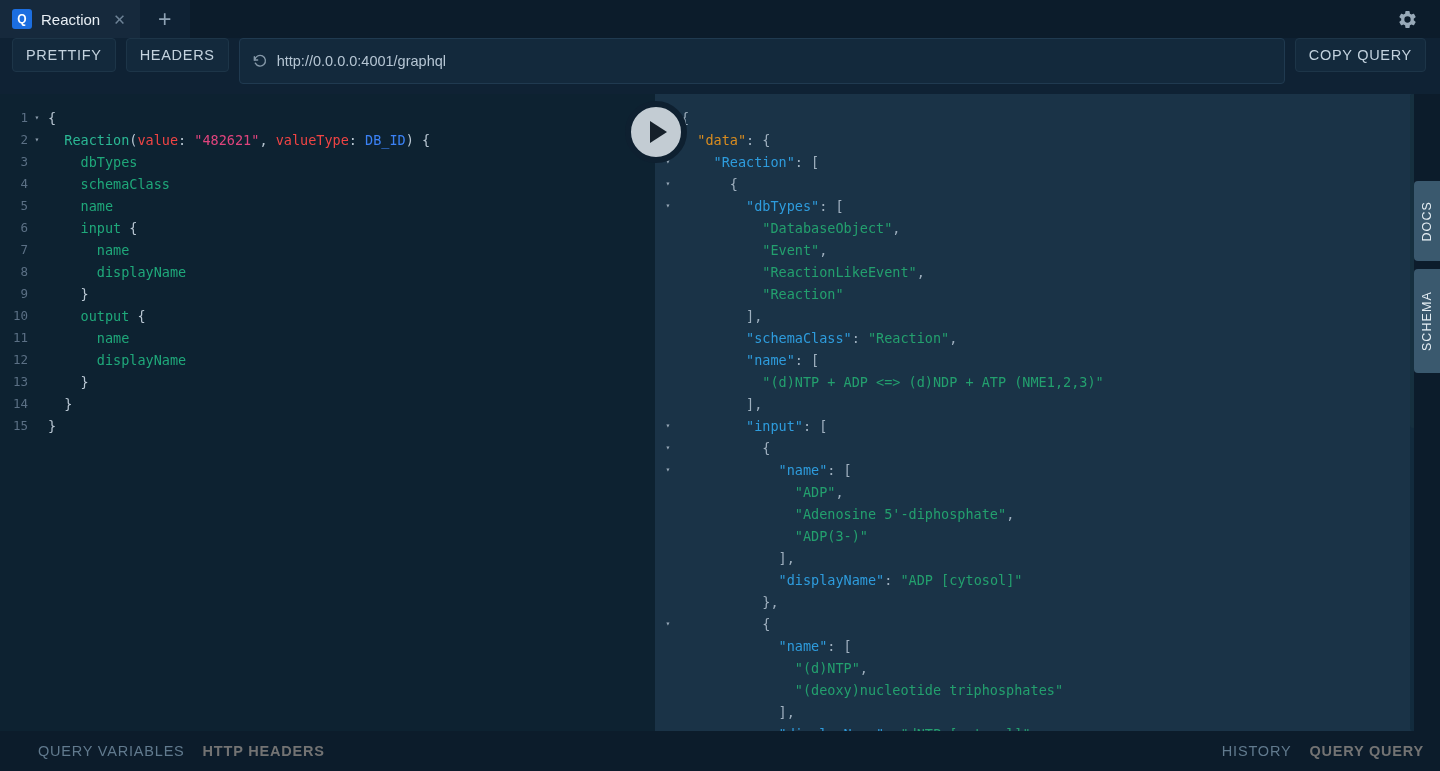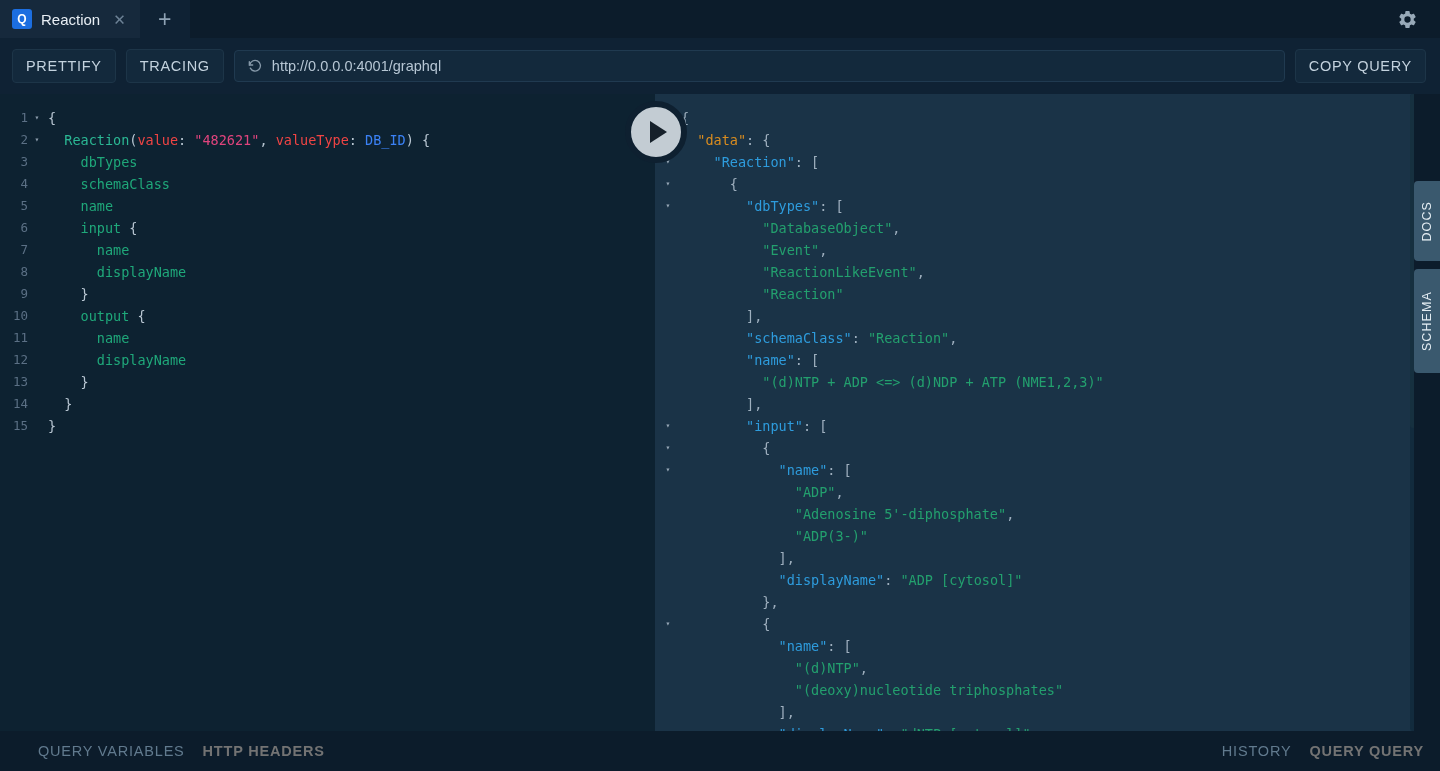--- a/index.html
+++ b/index.html
@@ -90,42 +90,41 @@
     justify-content: center;
     cursor: pointer;
   }
 
   
   .toolbar {
     height: 56px;
     flex: 0 0 56px;
     background: #0f2234;
     display: flex;
-    align-items: center;
     gap: 10px;
     padding: 0 14px 0 12px;
   }
   .tbtn {
     height: 34px;
     padding: 0 13px;
     background: #13293c;
     border: 1px solid #1d3консоль;
     border: 1px solid #1d3548;
     border-radius: 4px;
     color: #c3d2de;
     font-size: 14.5px;
     letter-spacing: 0.7px;
     display: flex;
     align-items: center;
     cursor: pointer;
     white-space: nowrap;
   }
   .urlbar {
     flex: 1 1 auto;
-    height: 32px;
+    height: 46px;
     background: #13293c;
     border: 1px solid #203a50;
     border-radius: 4px;
     display: flex;
     align-items: center;
     gap: 9px;
     padding: 0 12px;
     overflow: hidden;
     cursor: text;
   }
@@ -332,21 +331,21 @@
     <div class="tabbar-fill"></div>
     <div class="gear-btn">
       <svg width="21" height="21" viewBox="0 0 24 24" fill="#98a9b8" aria-hidden="true">
         <path d="M19.14 12.94c.04-.31.06-.63.06-.94s-.02-.63-.07-.94l2.03-1.58a.49.49 0 0 0 .12-.61l-1.92-3.32a.49.49 0 0 0-.59-.22l-2.39.96a7.03 7.03 0 0 0-1.62-.94l-.36-2.54a.48.48 0 0 0-.48-.41h-3.84a.48.48 0 0 0-.47.41l-.36 2.54c-.59.24-1.13.56-1.62.94l-2.39-.96a.48.48 0 0 0-.59.22L2.74 8.87a.48.48 0 0 0 .12.61l2.03 1.58c-.05.31-.09.64-.09.94s.02.63.07.94l-2.03 1.58a.49.49 0 0 0-.12.61l1.92 3.32c.12.22.37.29.59.22l2.39-.96c.5.38 1.03.7 1.62.94l.36 2.54c.05.24.25.41.48.41h3.84c.24 0 .44-.17.47-.41l.36-2.54c.59-.24 1.13-.56 1.62-.94l2.39.96c.22.08.47 0 .59-.22l1.92-3.32a.49.49 0 0 0-.12-.61l-2.01-1.58zM12 15.6A3.6 3.6 0 1 1 12 8.4a3.6 3.6 0 0 1 0 7.2z"></path>
       </svg>
     </div>
   </div>
 
   <div class="toolbar">
     <div class="tbtn">PRETTIFY</div>
-    <div class="tbtn">TRACING</div>
+    <div class="tbtn">HEADERS</div>
     <div class="urlbar">
       <svg width="16" height="16" viewBox="0 0 24 24" fill="none" stroke="#8598a8" stroke-width="2" stroke-linecap="round">
         <path d="M3.5 5.5v5h5"></path>
         <path d="M4.2 10.5A8 8 0 1 1 5 15.2"></path>
       </svg>
       <div class="url-text">http://0.0.0.0:4001/graphql</div>
     </div>
     <div class="tbtn">COPY QUERY</div>
   </div>
 

